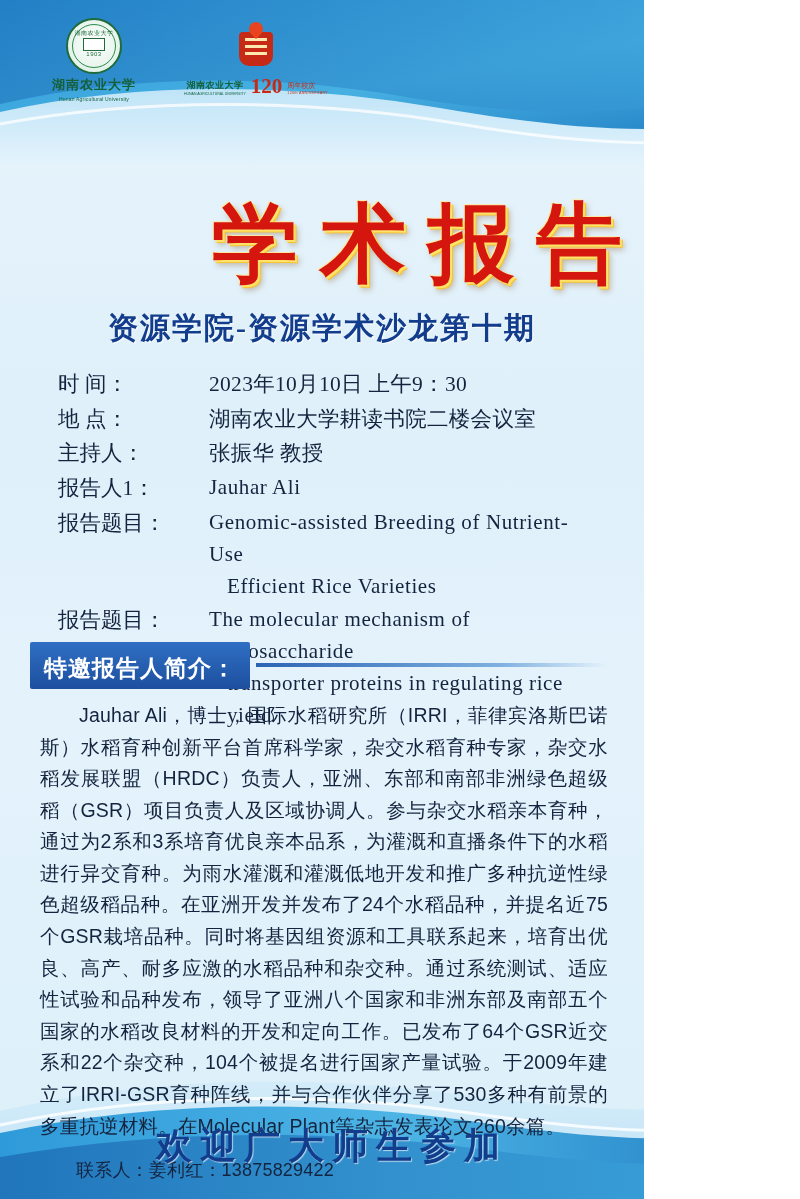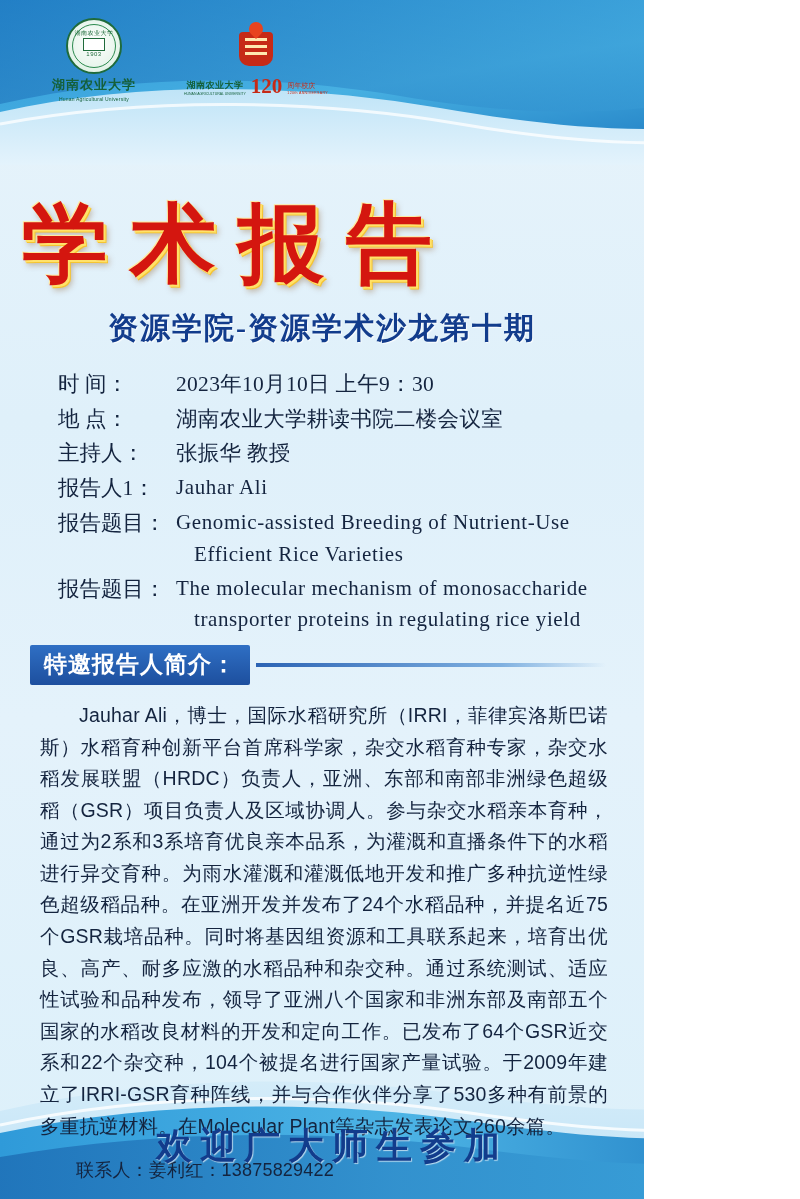--- a/index.html
+++ b/index.html
@@ -193,21 +193,21 @@
     flex-direction: column;
     justify-content: flex-end;
     padding-bottom: 1px;
   }
 
   
   .main-title {
     position: absolute;
     top: 186px;
     left: 0; right: 0;
-    text-align: left;
+    text-align: right;
     font-family: "Liberation Serif", serif;
     font-size: 86px;
     font-weight: bold;
     letter-spacing: 22px;
     text-indent: 22px;
     color: #d4160f;
     text-shadow:
        2px 2px 0 #ffe26a,
        3px 3px 0 #f5c431,
       -1px -1px 0 #ffe9a0,
@@ -247,20 +247,21 @@
     margin-bottom: 2px;
   }
   .info-label {
     flex: 0 0 118px;
     white-space: nowrap;
     letter-spacing: 0px;
   }
   .info-value {
     flex: 1 1 auto;
     letter-spacing: 0.3px;
+    margin-left: 33px;
   }
   .info-value.en {
     font-size: 21px;
     letter-spacing: 0.6px;
   }
   .info-value.en .line2 {
     display: block;
     padding-left: 18px;
   }
 
@@ -275,21 +276,21 @@
     display: flex;
     align-items: center;
   }
   .bio-head-badge {
     background: linear-gradient(180deg, #2f6fc4 0%, #1d4f9e 100%);
     color: #ffffff;
     font-family: "Liberation Serif", serif;
     font-size: 23px;
     font-weight: bold;
     letter-spacing: 1px;
-    padding: 4px 14px 5px 14px;
+    padding: 11px 14px 5px 14px;
     border-radius: 2px;
     white-space: nowrap;
   }
   .bio-head-rule {
     flex: 1 1 auto;
     height: 4px;
     background: linear-gradient(90deg, #2b63b4 0%, #7fb0e0 70%, rgba(127,176,224,0) 100%);
     margin-left: 6px;
   }
 

